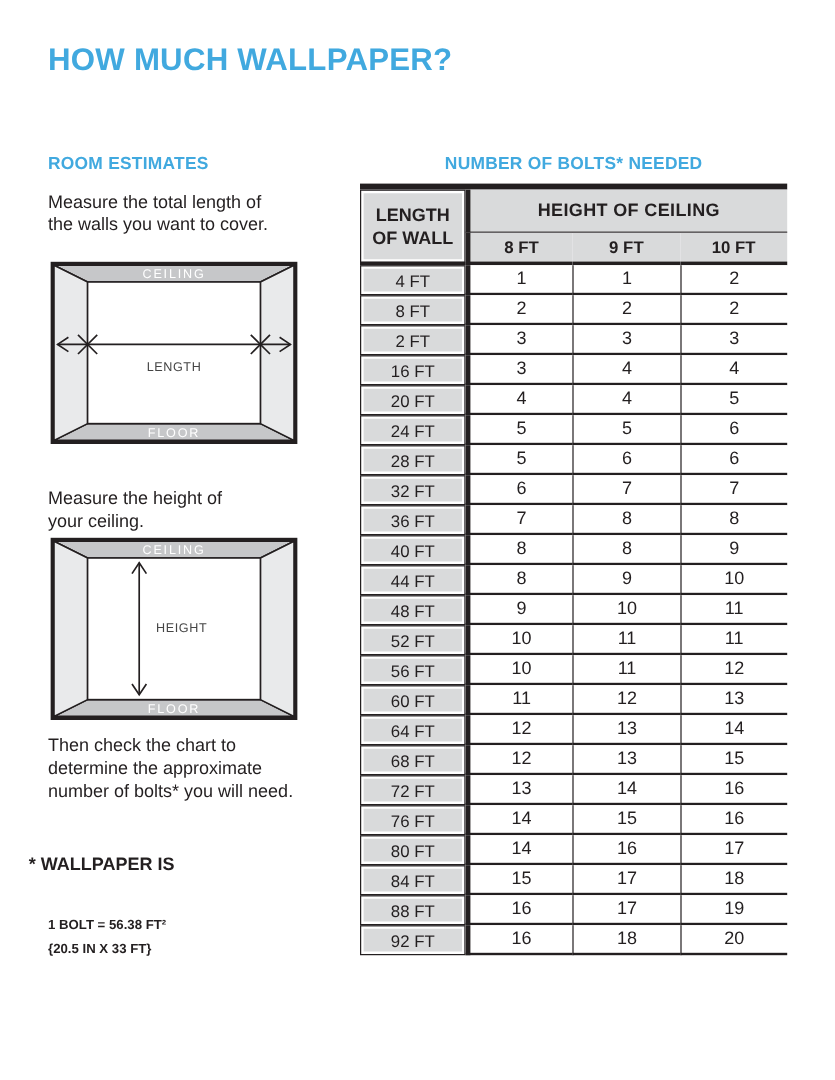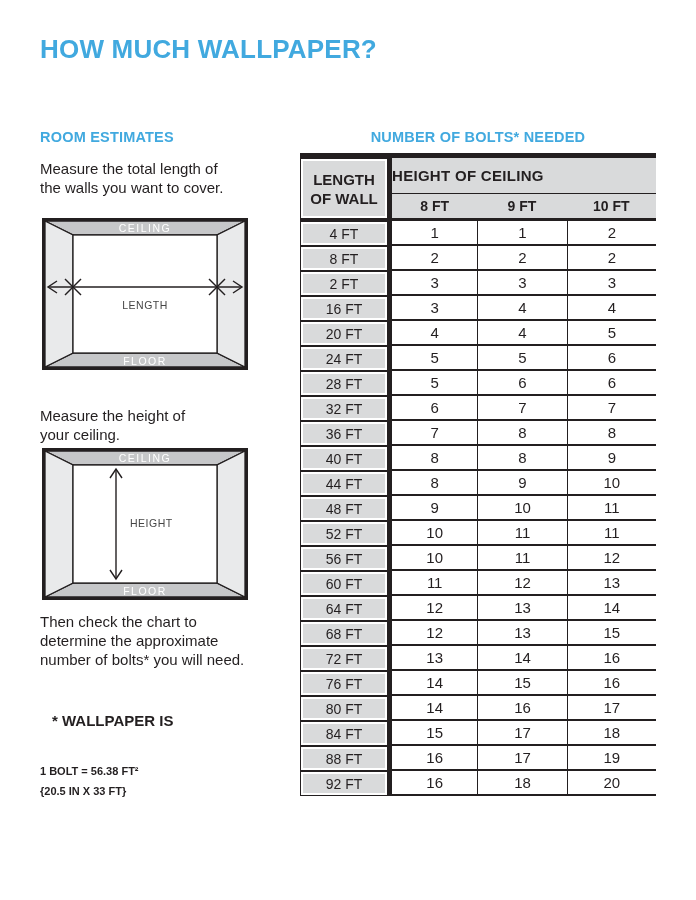--- a/index.html
+++ b/index.html
@@ -23,21 +23,21 @@
   }
   .heading-left{left:40px;top:129px;}
   .heading-table{left:300px;top:129px;width:356px;text-align:center;}
   .para{
     left:40px;font-size:15px;line-height:19px;white-space:pre-line;
   }
   .para-length{top:159px;}
   .para-height{top:390px;margin-top:16px;}
   .para-chart{top:612px;}
   .footnote{
-    left:52px;top:711px;font-size:15px;font-weight:bold;line-height:20px;
+    left:24px;top:711px;font-size:15px;font-weight:bold;line-height:20px;
   }
   .footnote .indent{padding-left:13px;}
   .bolt-info{
     left:40px;top:761px;font-size:11px;font-weight:bold;line-height:20px;
   }
   .diagram{left:42px;}
   .diagram-length{top:218px;}
   .diagram-height{top:448px;}
 
   
@@ -60,21 +60,21 @@
   th.corner{
     width:88px;background:var(--cell_gray);
     border:1px solid var(--ink);border-bottom-width:3px;
     box-shadow:inset 0 0 0 2px #fff;
     font-size:15px;font-weight:bold;line-height:19px;
     text-align:center;vertical-align:middle;white-space:pre-line;
   }
   th.group{
     background:var(--cell_gray);height:36px;
     border-left:4px solid var(--ink);border-bottom:1px solid var(--ink);
-    font-size:15px;font-weight:bold;text-align:left;vertical-align:middle;
+    font-size:15px;font-weight:bold;text-align:center;vertical-align:middle;
     letter-spacing:.3px;
   }
   th.colhead{
     background:var(--cell_gray);height:27px;
     border-bottom:3px solid var(--ink);
     font-size:14px;font-weight:bold;text-align:center;vertical-align:middle;
   }
   th.colhead:first-of-type{border-left:4px solid var(--ink);}
   th.rowlabel{
     background:var(--cell_gray);height:25px;

